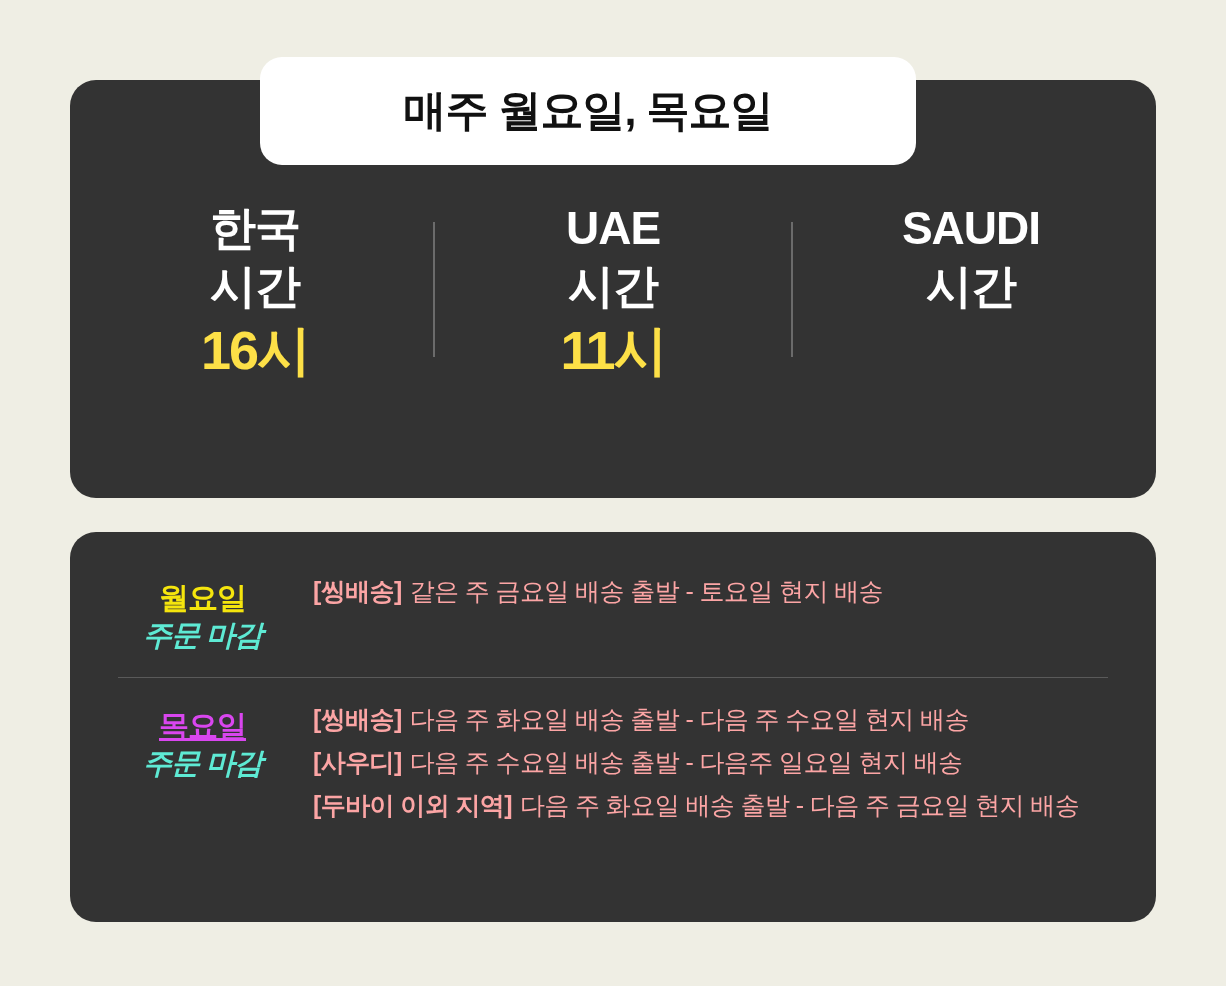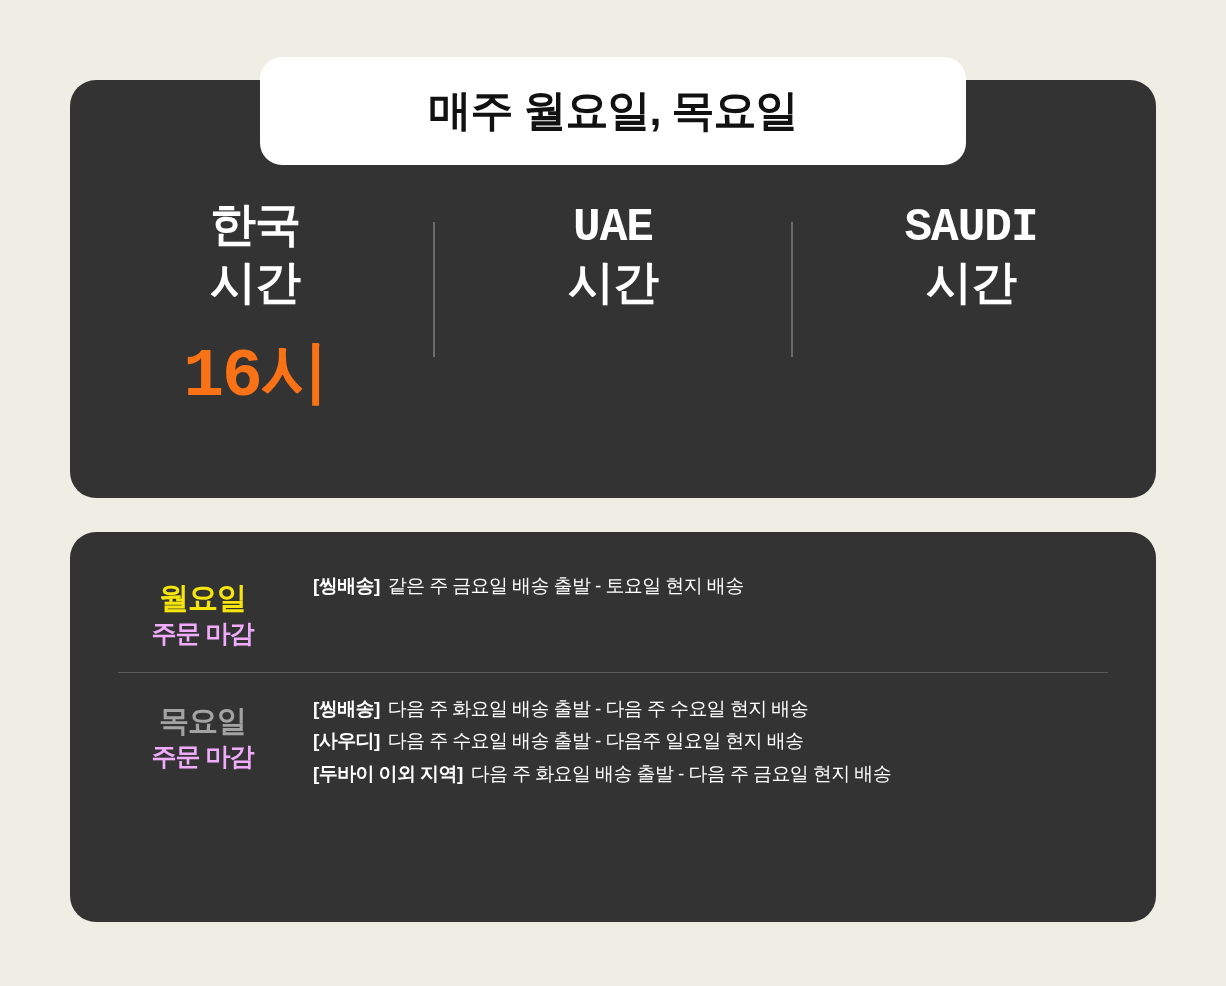--- a/index.html
+++ b/index.html
@@ -23,27 +23,26 @@
   
   .schedule-card {
     position: absolute;
     left: 70px;
     top: 80px;
     width: 1086px;
     height: 418px;
     background: #333333;
     border-radius: 26px;
     box-sizing: border-box;
-    font-family: Liberation Mono, monospace;
   }
   .title-pill {
     position: absolute;
     left: 260px;
     top: 57px;
-    width: 706px;
+    width: 656px;
     height: 108px;
     background: #ffffff;
     border-radius: 22px;
     display: flex;
     align-items: center;
     justify-content: center;
     box-sizing: border-box;
   }
   .title-pill .title-text {
     font-size: 43px;
@@ -68,23 +67,23 @@
   }
   .time-col .region {
     color: #ffffff;
     font-size: 46px;
     font-weight: bold;
     line-height: 1.25;
     letter-spacing: -1px;
     white-space: pre-line;
   }
   .time-col .hour {
-    margin-top: 12px;
-    color: #f97316;
-    font-size: 68px;
+    margin-top: 0;
+    color: #fde047;
+    font-size: 54px;
     font-weight: bold;
     letter-spacing: -2px;
   }
   .divider-v {
     width: 2px;
     height: 135px;
     background: #6b6b6b;
     margin: 22px 28px 0 28px;
     flex: none;
   }
@@ -111,35 +110,36 @@
     text-align: center;
     padding-top: 8px;
   }
   .cutoff-label .day {
     font-size: 30px;
     font-weight: bold;
     letter-spacing: -1px;
     line-height: 1.3;
   }
   .cutoff-label .day.mon { color: #f5e50d; }
-  .cutoff-label .day.thu { color: #a3a3a3; }
+  .cutoff-label .day.thu { color: #d946ef; text-decoration: underline; }
   .cutoff-label .sub {
-    color: #f0abfc;
-    font-size: 25px;
+    color: #5eead4;
+    font-size: 29px;
     font-weight: bold;
     letter-spacing: -1px;
     line-height: 1.3;
+    font-style: italic;
   }
   .cutoff-lines {
     flex: 1;
     padding-left: 8px;
   }
   .cutoff-line {
-    color: #ffffff;
-    font-size: 19px;
+    color: #fca5a5;
+    font-size: 25px;
     line-height: 1.72;
     letter-spacing: -0.6px;
     white-space: nowrap;
   }
   .cutoff-line .tag {
     font-weight: bold;
     margin-right: 8px;
   }
   .divider-h {
     height: 1px;
@@ -157,20 +157,21 @@
     <div class="time-row">
       <div class="time-col">
         <div class="region">한국
 시간</div>
         <div class="hour">16시</div>
       </div>
       <div class="divider-v"></div>
       <div class="time-col">
         <div class="region">UAE
 시간</div>
+        <div class="hour">11시</div>
       </div>
       <div class="divider-v"></div>
       <div class="time-col">
         <div class="region">SAUDI
 시간</div>
       </div>
     </div>
   </div>
 
   <div class="title-pill">

